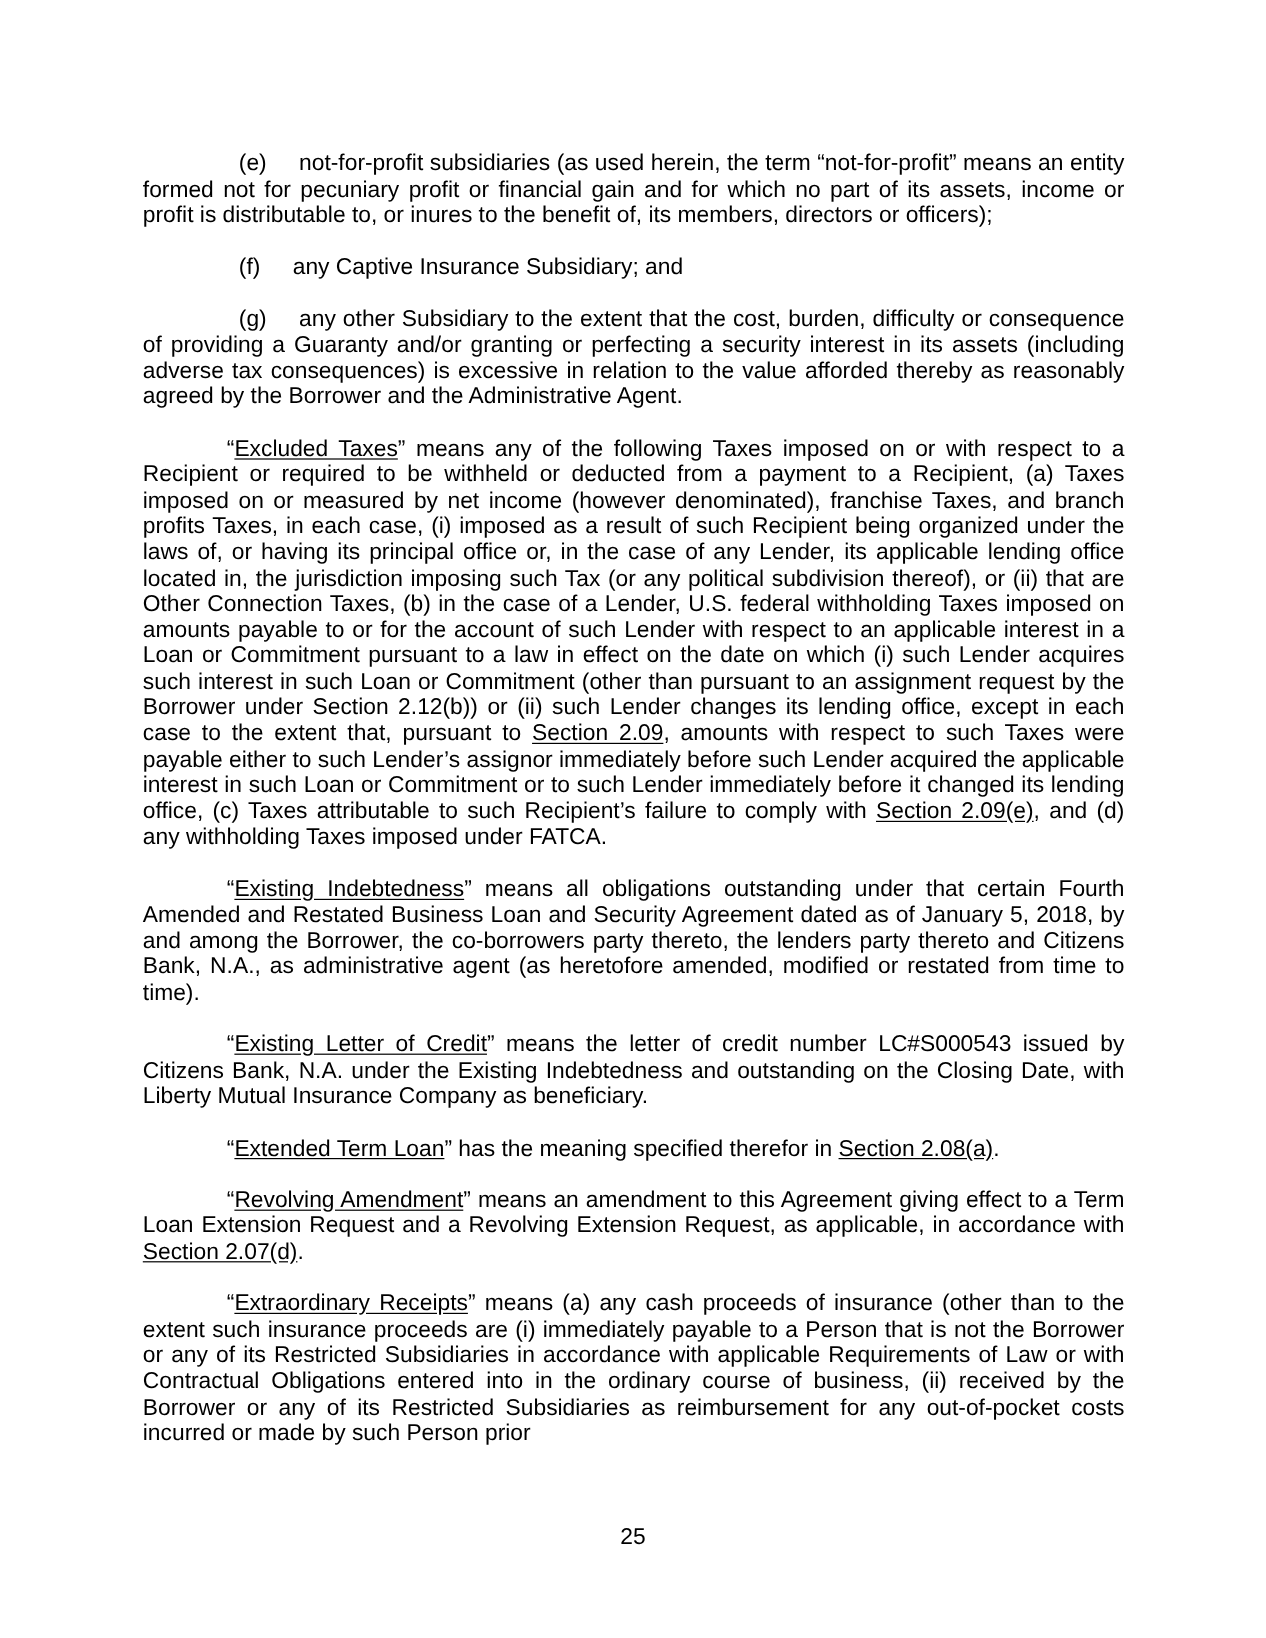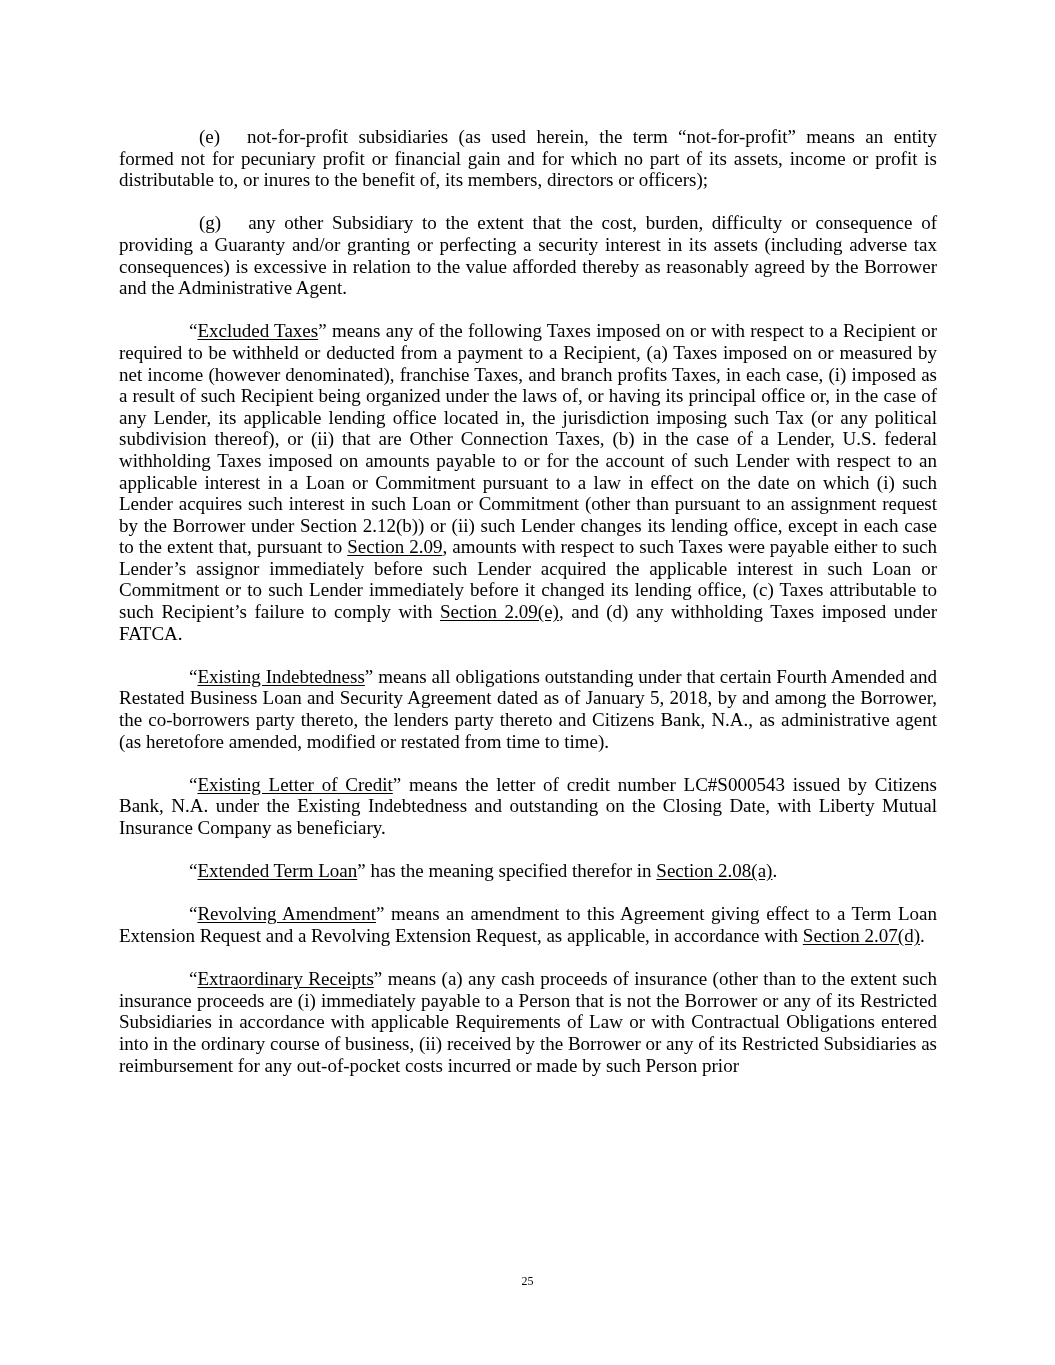--- a/index.html
+++ b/index.html
@@ -6,21 +6,21 @@
     margin: 0;
     padding: 0;
     background: #ffffff;
   }
   .page {
     position: relative;
     width: 1055px;
     height: 1365px;
     background: #ffffff;
     color: #000000;
-    font-family: Liberation Serif, serif;
+    font-family: Liberation Sans, sans-serif;
     font-size: 19px;
     line-height: 21.6px;
     box-sizing: border-box;
     padding: 126px 118px 13px 119px;
     overflow: hidden;
   }
   .para {
     margin: 0 0 21.6px 0;
     text-align: justify;
   }
@@ -38,29 +38,30 @@
     text-decoration: underline;
     text-underline-offset: 2px;
     margin-top: 32px;
   }
   .page-number {
     position: absolute;
     bottom: 72px;
     left: 0;
     width: 100%;
     text-align: center;
-    font-size: 12px;
+    font-size: 19px;
   }
 </style>
 </head>
 <body>
 
 <main class="page">
   <div>
       <p class="para labeled"><span>(e)</span><span class="tab"></span><span>not-for-profit subsidiaries (as used herein, the term “not-for-profit” means an entity formed not for pecuniary profit or financial gain and for which no part of its assets, income or profit is distributable to, or inures to the benefit of, its members, directors or officers);</span></p>
+      <p class="para labeled"><span>(f)</span><span class="tab"></span><span>any Captive Insurance Subsidiary; and</span></p>
       <p class="para labeled"><span>(g)</span><span class="tab"></span><span>any other Subsidiary to the extent that the cost, burden, difficulty or consequence of providing a Guaranty and/or granting or perfecting a security interest in its assets (including adverse tax consequences) is excessive in relation to the value afforded thereby as reasonably agreed by the Borrower and the Administrative Agent.</span></p>
       <p class="para definition"><span>“</span><span class="u">Excluded Taxes</span><span>” means any of the following Taxes imposed on or with respect to a Recipient or required to be withheld or deducted from a payment to a Recipient, (a) Taxes imposed on or measured by net income (however denominated), franchise Taxes, and branch profits Taxes, in each case, (i) imposed as a result of such Recipient being organized under the laws of, or having its principal office or, in the case of any Lender, its applicable lending office located in, the jurisdiction imposing such Tax (or any political subdivision thereof), or (ii) that are Other Connection Taxes, (b) in the case of a Lender, U.S. federal withholding Taxes imposed on amounts payable to or for the account of such Lender with respect to an applicable interest in a Loan or Commitment pursuant to a law in effect on the date on which (i) such Lender acquires such interest in such Loan or Commitment (other than pursuant to an assignment request by the Borrower under Section 2.12(b)) or (ii) such Lender changes its lending office, except in each case to the extent that, pursuant to </span><span class="u">Section 2.09</span><span>, amounts with respect to such Taxes were payable either to such Lender’s assignor immediately before such Lender acquired the applicable interest in such Loan or Commitment or to such Lender immediately before it changed its lending office, (c) Taxes attributable to such Recipient’s failure to comply with </span><span class="u">Section 2.09(e)</span><span>, and (d) any withholding Taxes imposed under FATCA.</span></p>
       <p class="para definition"><span>“</span><span class="u">Existing Indebtedness</span><span>” means all obligations outstanding under that certain Fourth Amended and Restated Business Loan and Security Agreement dated as of January 5, 2018, by and among the Borrower, the co-borrowers party thereto, the lenders party thereto and Citizens Bank, N.A., as administrative agent (as heretofore amended, modified or restated from time to time).</span></p>
       <p class="para definition"><span>“</span><span class="u">Existing Letter of Credit</span><span>” means the letter of credit number LC#S000543 issued by Citizens Bank, N.A. under the Existing Indebtedness and outstanding on the Closing Date, with Liberty Mutual Insurance Company as beneficiary.</span></p>
       <p class="para definition"><span>“</span><span class="u">Extended Term Loan</span><span>” has the meaning specified therefor in </span><span class="u">Section 2.08(a)</span><span>.</span></p>
       <p class="para definition"><span>“</span><span class="u">Revolving Amendment</span><span>” means an amendment to this Agreement giving effect to a Term Loan Extension Request and a Revolving Extension Request, as applicable, in accordance with </span><span class="u">Section 2.07(d)</span><span>.</span></p>
       <p class="para definition"><span>“</span><span class="u">Extraordinary Receipts</span><span>” means (a) any cash proceeds of insurance (other than to the extent such insurance proceeds are (i) immediately payable to a Person that is not the Borrower or any of its Restricted Subsidiaries in accordance with applicable Requirements of Law or with Contractual Obligations entered into in the ordinary course of business, (ii) received by the Borrower or any of its Restricted Subsidiaries as reimbursement for any out-of-pocket costs incurred or made by such Person prior</span></p>
     </div>
   <div class="page-number">25</div>
 </main>

